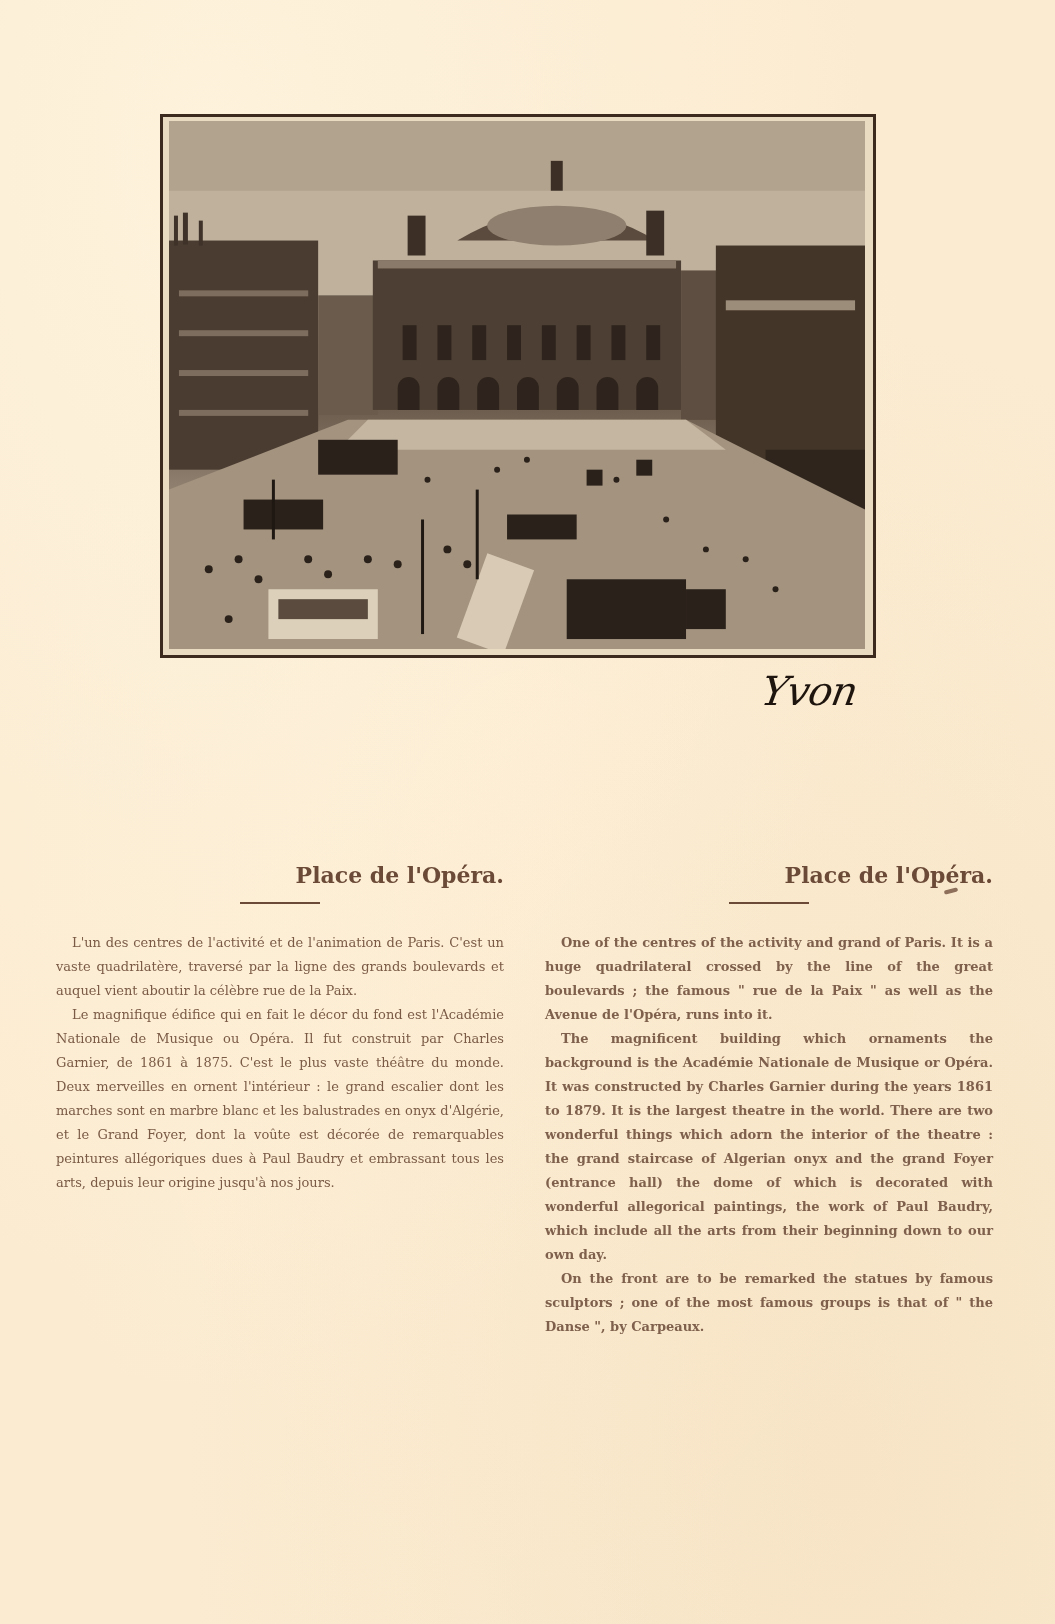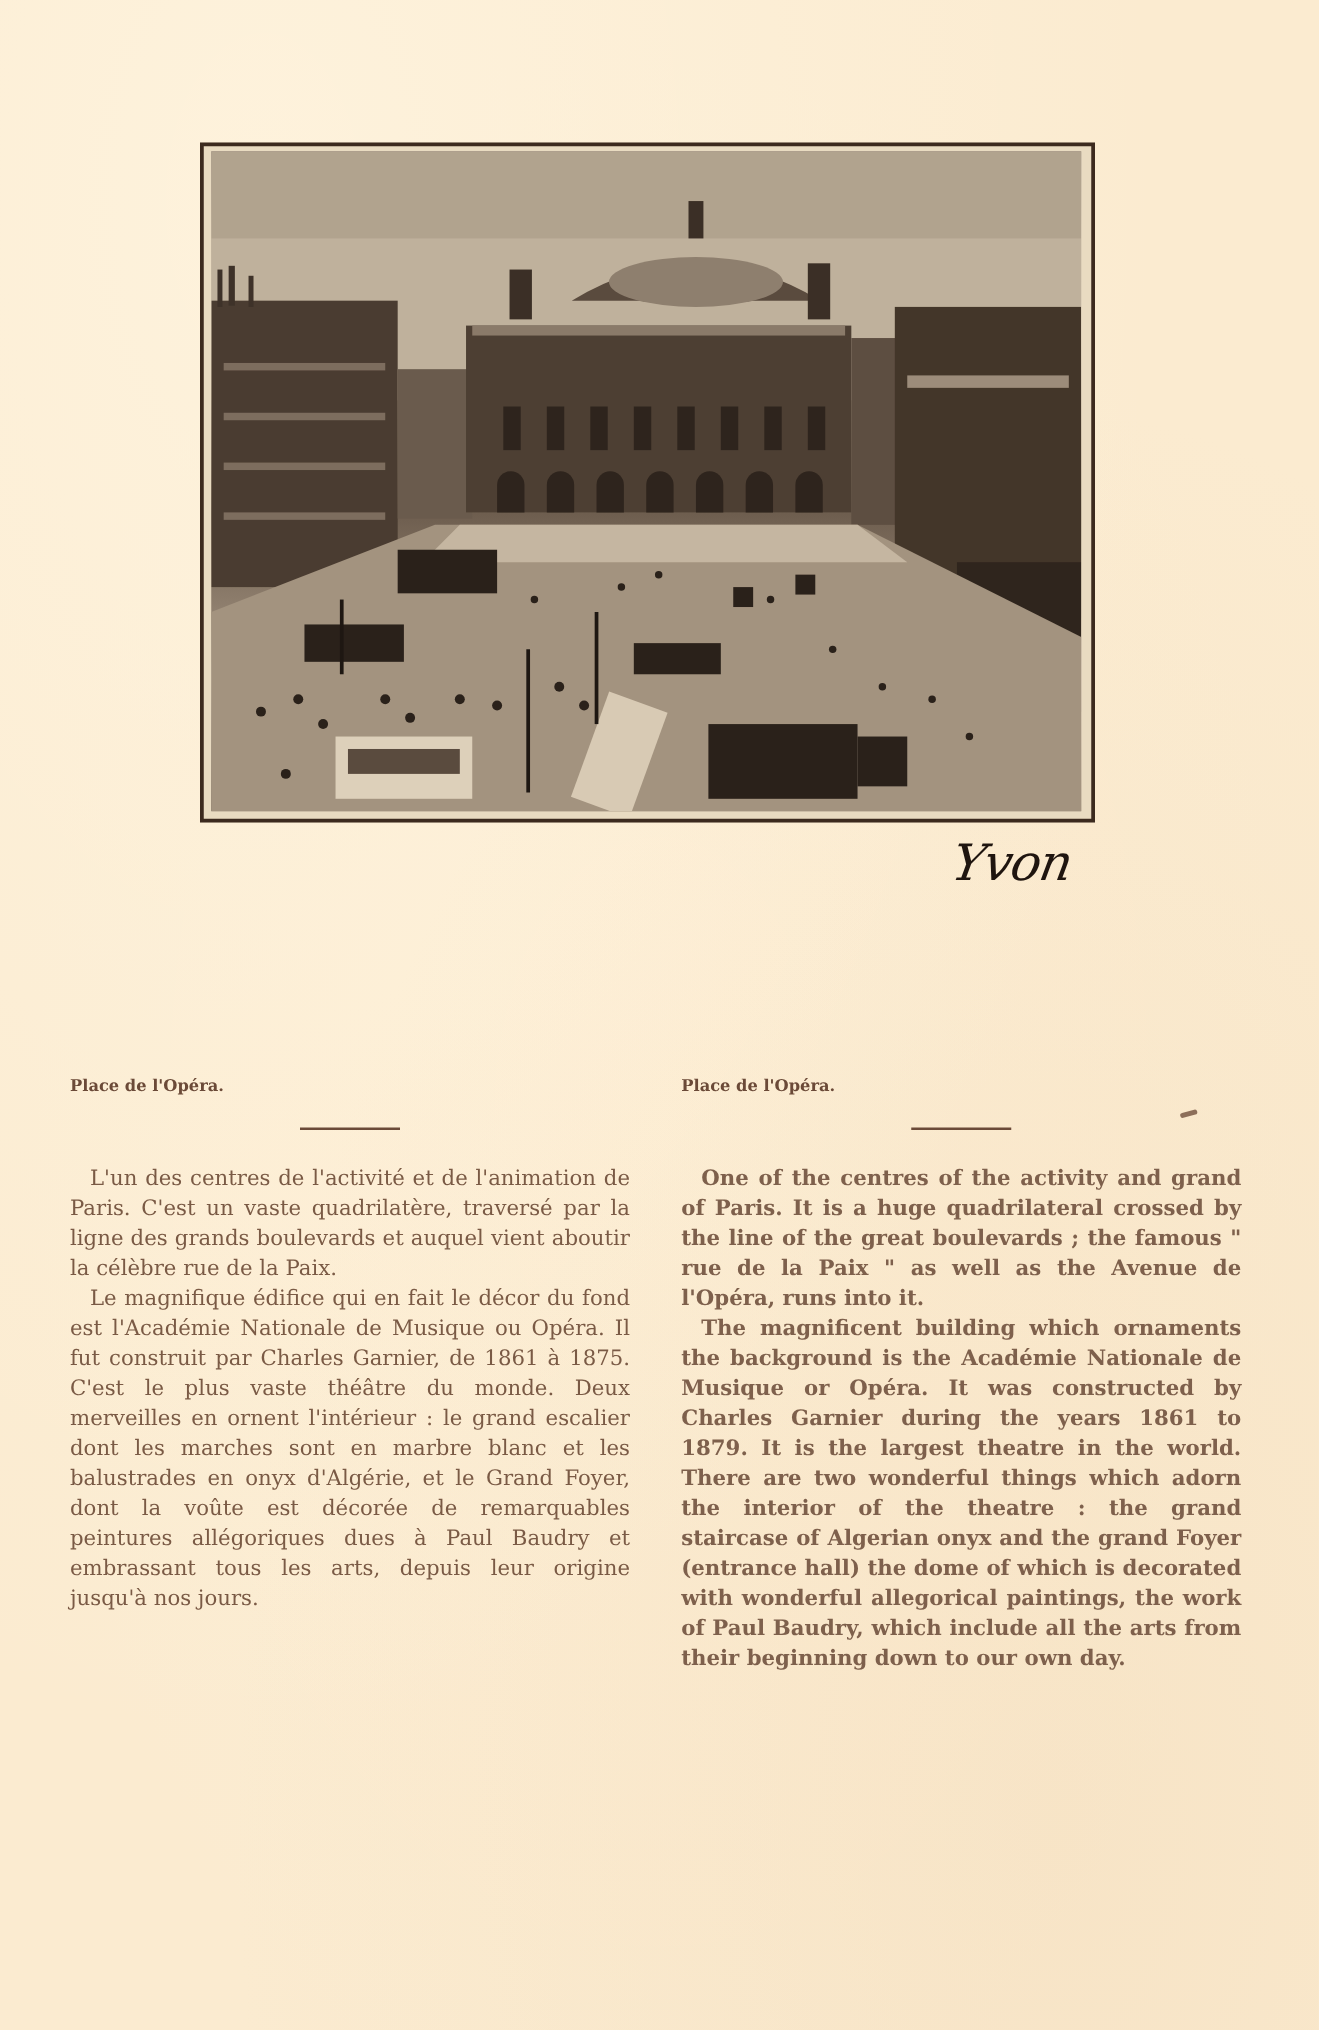--- a/index.html
+++ b/index.html
@@ -30,28 +30,28 @@
       font-family: "DejaVu Serif", serif; font-style: italic;
       font-size: 40px; color: #1f150f; transform: skewX(-10deg);
       letter-spacing: -1px;
     }
     .column {
       position: absolute; top: 862px; width: 448px;
     }
     .col-fr { left: 56px; }
     .col-en { left: 545px; }
     .col-title {
-      text-align: left; font-weight: bold; font-size: 13px; color: #6b4a38;
+      text-align: right; font-weight: bold; font-size: 22px; color: #6b4a38;
       margin: 0; height: 26px;
     }
     .col-rule {
       width: 80px; height: 2px; background: #6b4a38; margin: 14px auto 27px auto;
     }
     .para {
-      font-size: 17px; line-height: 24px; margin: 0; text-align: justify;
+      font-size: 13px; line-height: 24px; margin: 0; text-align: justify;
       text-indent: 16px; color: #7a5a45;
     }
     .col-en .para { font-weight: bold; color: #7e604c; }
     .speck { position: absolute; left: 944px; top: 889px; width: 14px; height: 4px; background: #8d6f5a; border-radius: 2px; transform: rotate(-15deg); }
   </style>
 </head>
 <body>
 
 <div class="photo-frame">
   <div class="photo">
@@ -154,15 +154,16 @@
   <div class="col-rule"></div>
   <p class="para">L'un des centres de l'activité et de l'animation de Paris. C'est un vaste quadrilatère, traversé par la ligne des grands boulevards et auquel vient aboutir la célèbre rue de la Paix.</p>
   <p class="para">Le magnifique édifice qui en fait le décor du fond est l'Académie Nationale de Musique ou Opéra. Il fut construit par Charles Garnier, de 1861 à 1875. C'est le plus vaste théâtre du monde. Deux merveilles en ornent l'intérieur : le grand escalier dont les marches sont en marbre blanc et les balustrades en onyx d'Algérie, et le Grand Foyer, dont la voûte est décorée de remarquables peintures allégoriques dues à Paul Baudry et embrassant tous les arts, depuis leur origine jusqu'à nos jours.</p>
 </div>
 
 <div class="column col-en">
   <h2 class="col-title">Place de l'Opéra.</h2>
   <div class="col-rule"></div>
   <p class="para">One of the centres of the activity and grand of Paris. It is a huge quadrilateral crossed by the line of the great boulevards ; the famous " rue de la Paix " as well as the Avenue de l'Opéra, runs into it.</p>
   <p class="para">The magnificent building which ornaments the background is the Académie Nationale de Musique or Opéra. It was constructed by Charles Garnier during the years 1861 to 1879. It is the largest theatre in the world. There are two wonderful things which adorn the interior of the theatre : the grand staircase of Algerian onyx and the grand Foyer (entrance hall) the dome of which is decorated with wonderful allegorical paintings, the work of Paul Baudry, which include all the arts from their beginning down to our own day.</p>
+  <p class="para">On the front are to be remarked the statues by famous sculptors ; one of the most famous groups is that of " the Danse ", by Carpeaux.</p>
 </div>
 
 <div class="speck"></div>
 
 </body></html>

